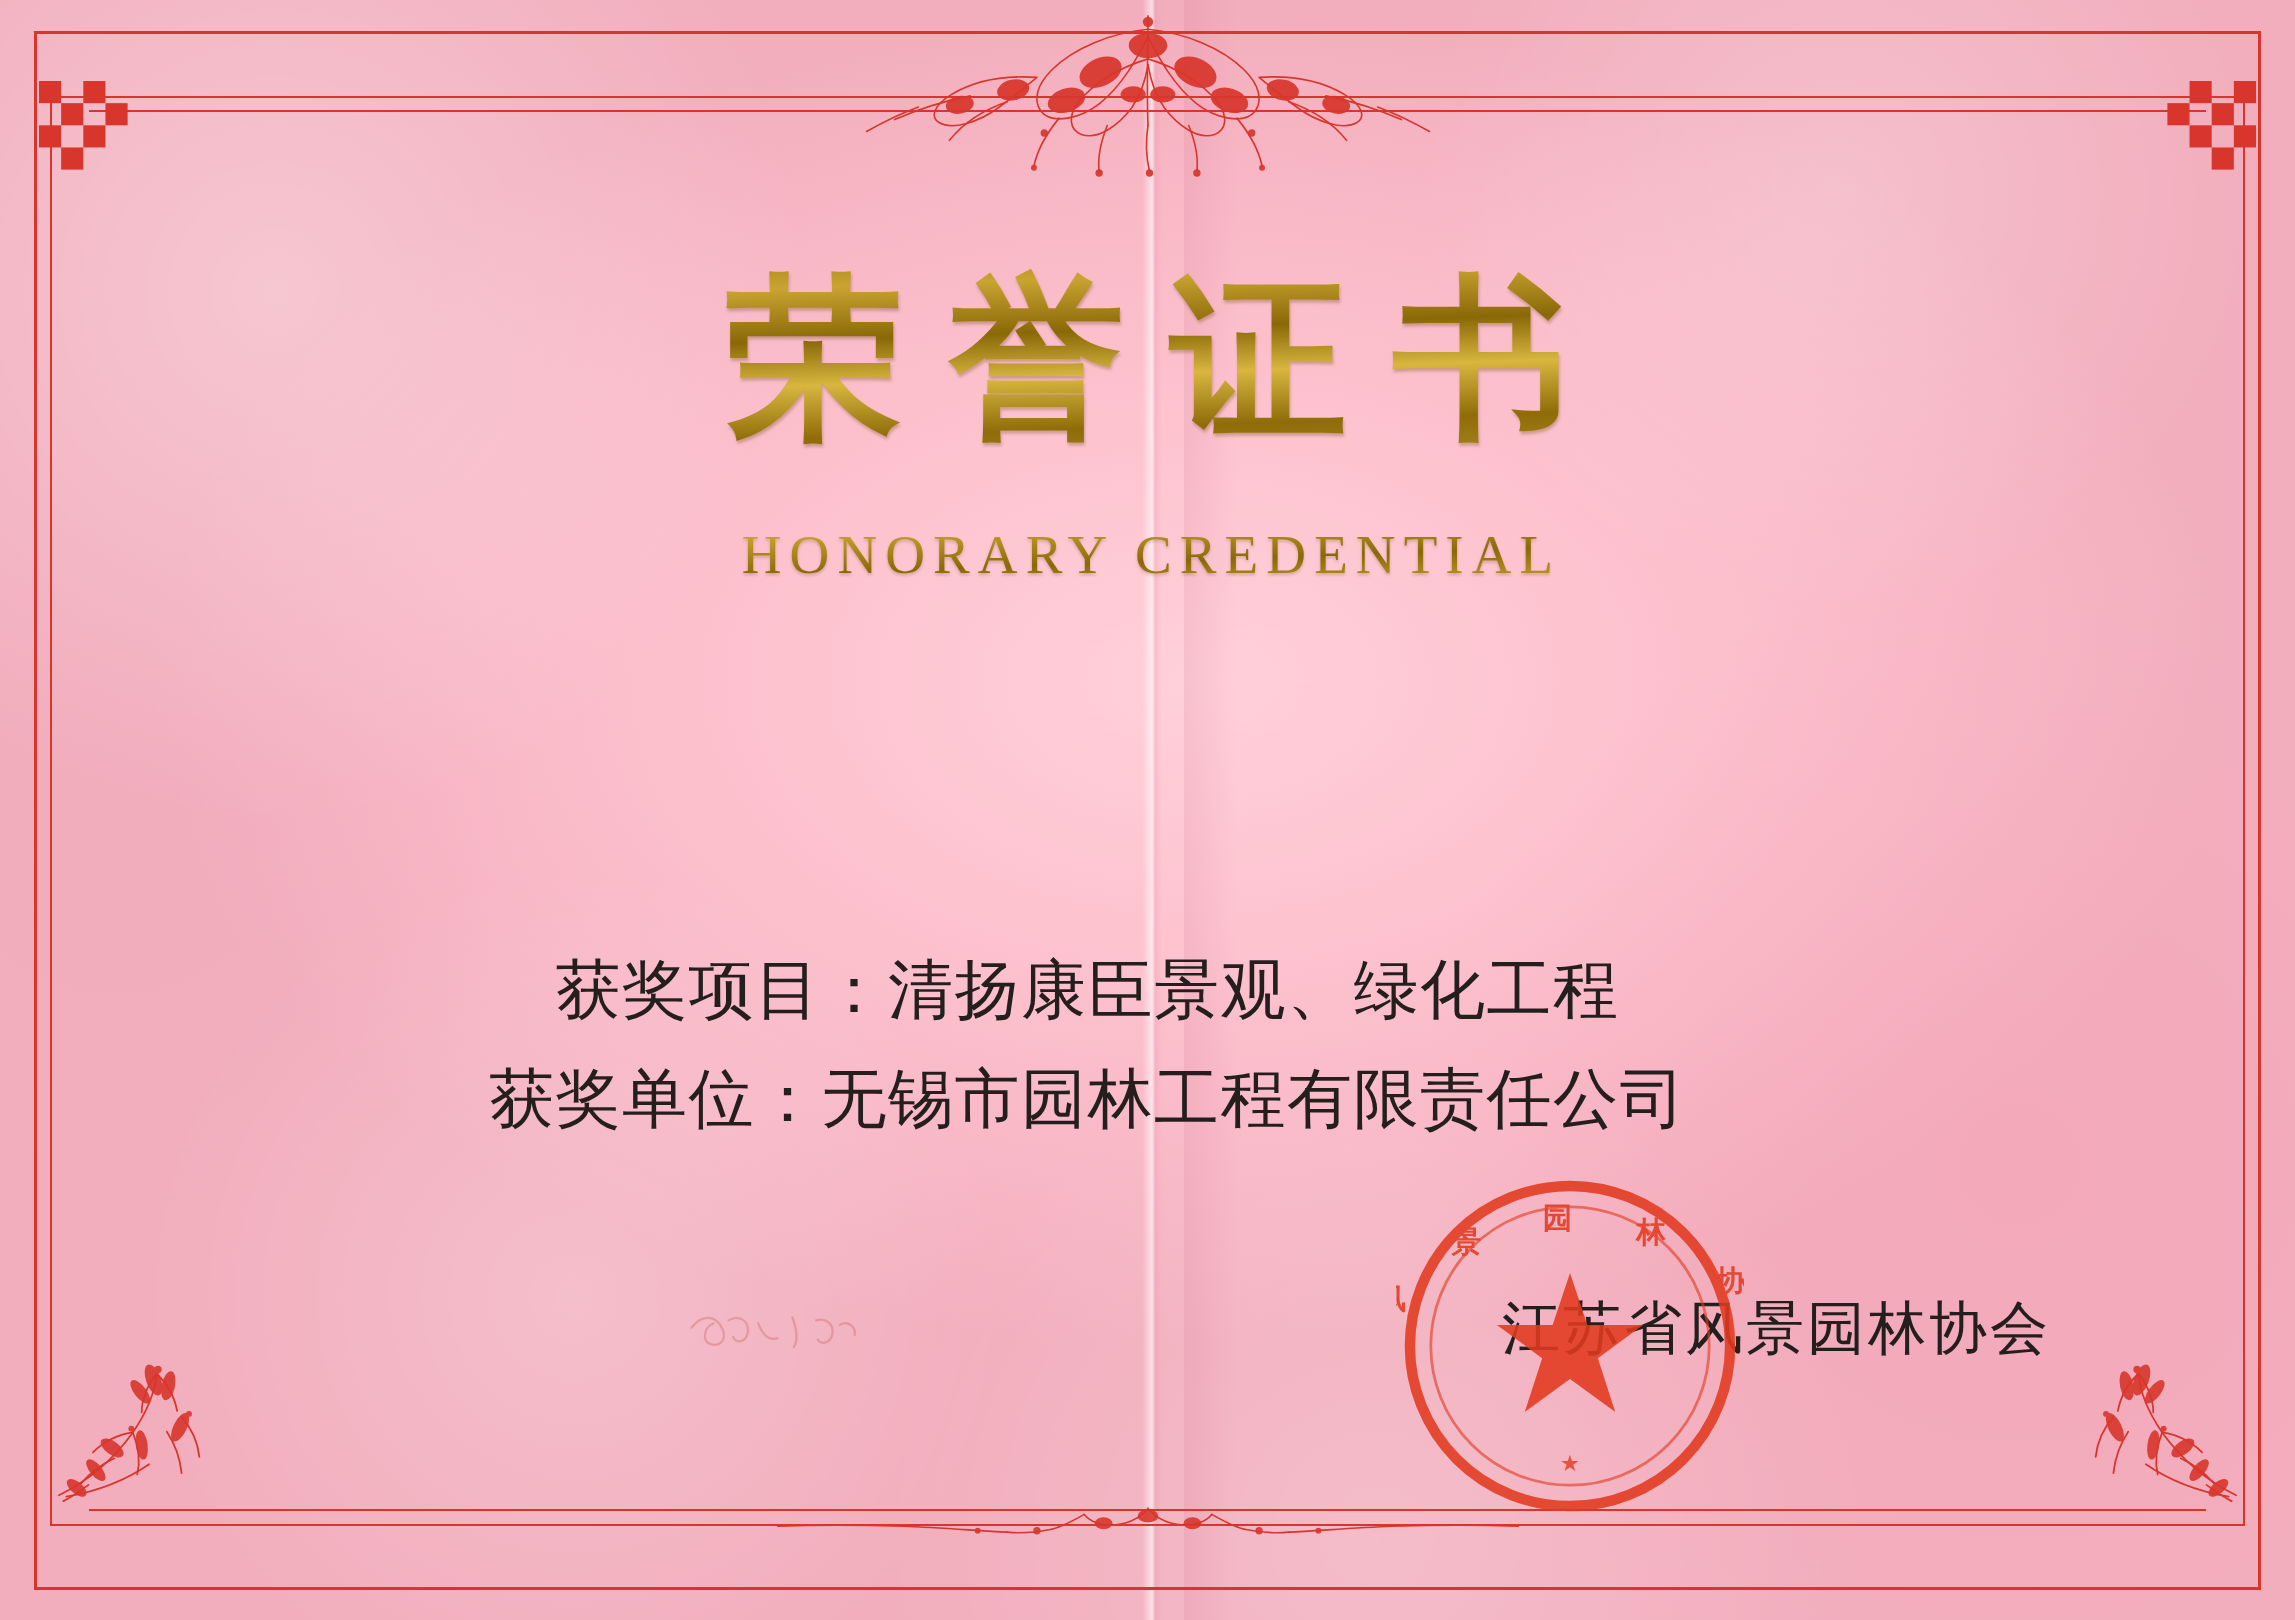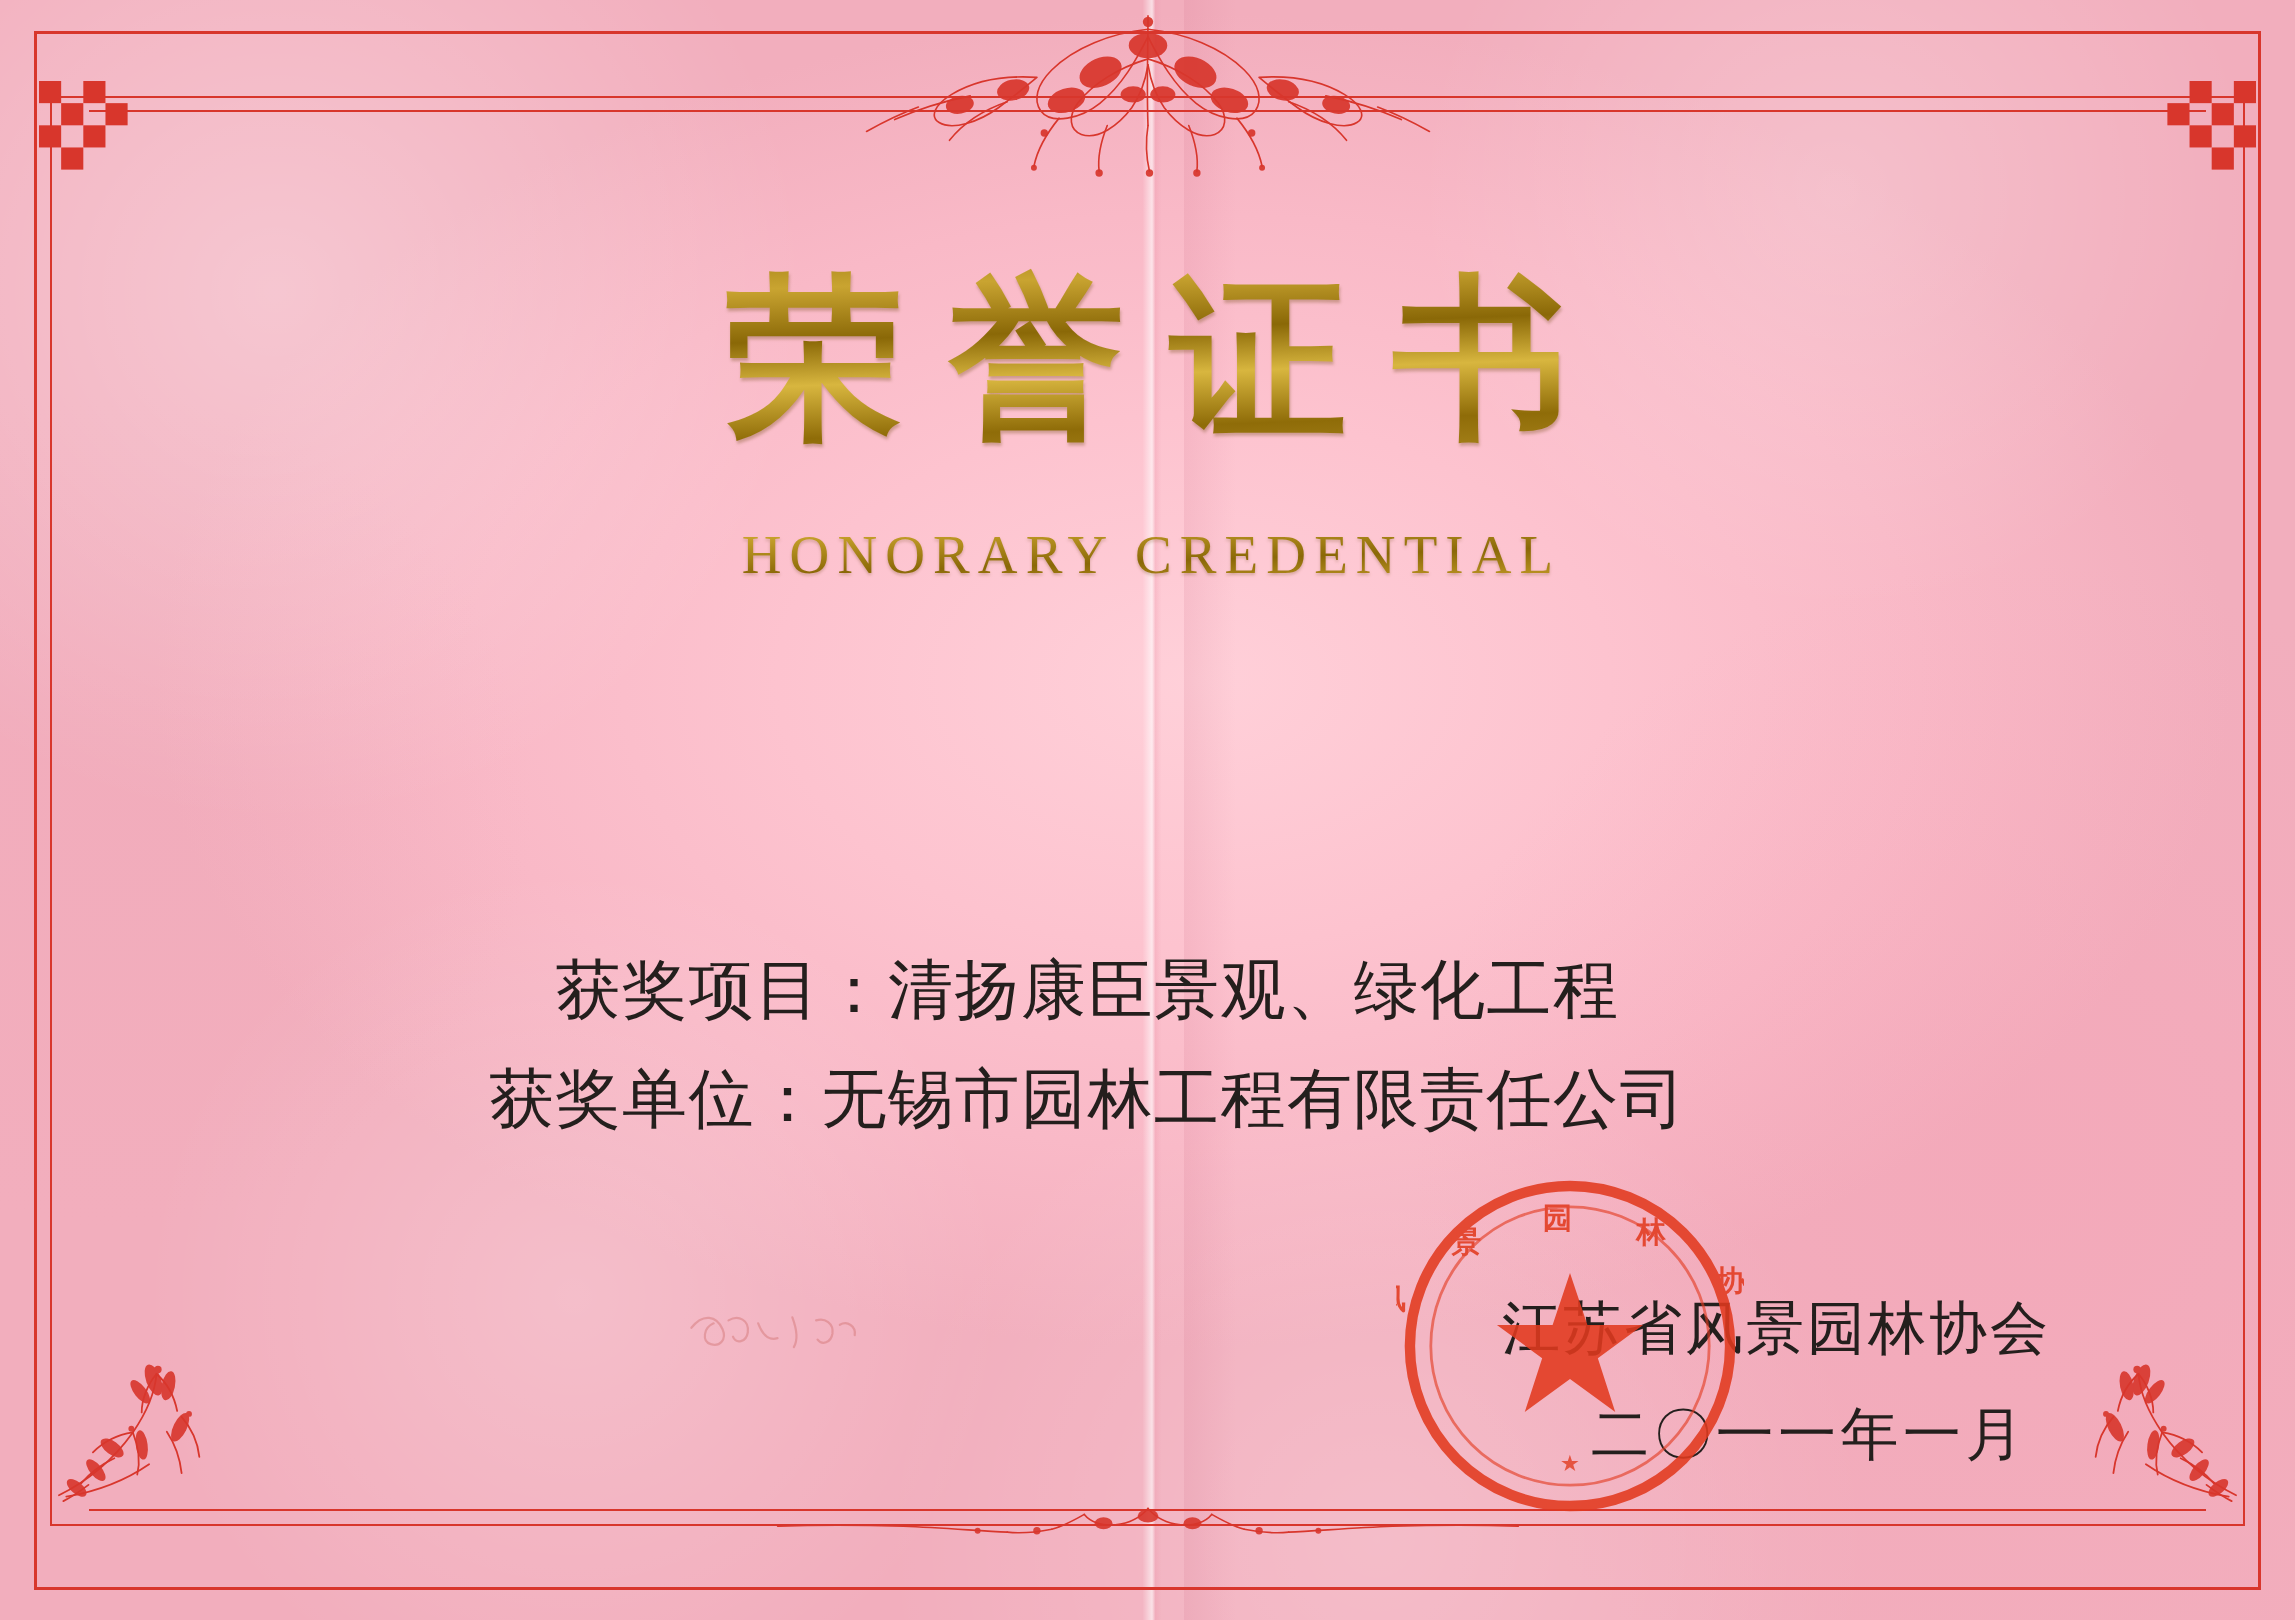--- a/index.html
+++ b/index.html
@@ -422,21 +422,20 @@
     <div class="title-en">HONORARY CREDENTIAL</div>
 
 
     <div class="fields">
       <div class="field-line">获奖项目：清扬康臣景观、绿化工程</div>
       <div class="field-line">获奖单位：无锡市园林工程有限责任公司</div>
     </div>
 
     <div class="signature">
       <div class="sig-org">江苏省风景园林协会</div>
-      <div class="sig-date">二〇一一年一月</div>
     </div>
 
     <svg class="seal" viewBox="0 0 200 200">
       <circle cx="100" cy="100" r="92" fill="none" stroke="#e23a1f" stroke-width="6"></circle>
       <circle cx="100" cy="100" r="80" fill="none" stroke="#e23a1f" stroke-width="1.6" opacity="0.7"></circle>
       <path d="M100 58 L110 88 L142 88 L116 107 L126 138 L100 119 L74 138 L84 107 L58 88 L90 88 Z" fill="#e23a1f"></path>
       <g fill="#e23a1f" font-family="'DejaVu Sans','Liberation Sans',sans-serif" font-size="17" font-weight="bold">
         <text x="100" y="100" text-anchor="middle" transform="rotate(-118 100 100) translate(0 -68) rotate(118 100 32)">江</text>
         <text x="100" y="100" text-anchor="middle" transform="rotate(-95 100 100) translate(0 -68) rotate(95 100 32)">苏</text>
         <text x="100" y="100" text-anchor="middle" transform="rotate(-72 100 100) translate(0 -68) rotate(72 100 32)">省</text>

